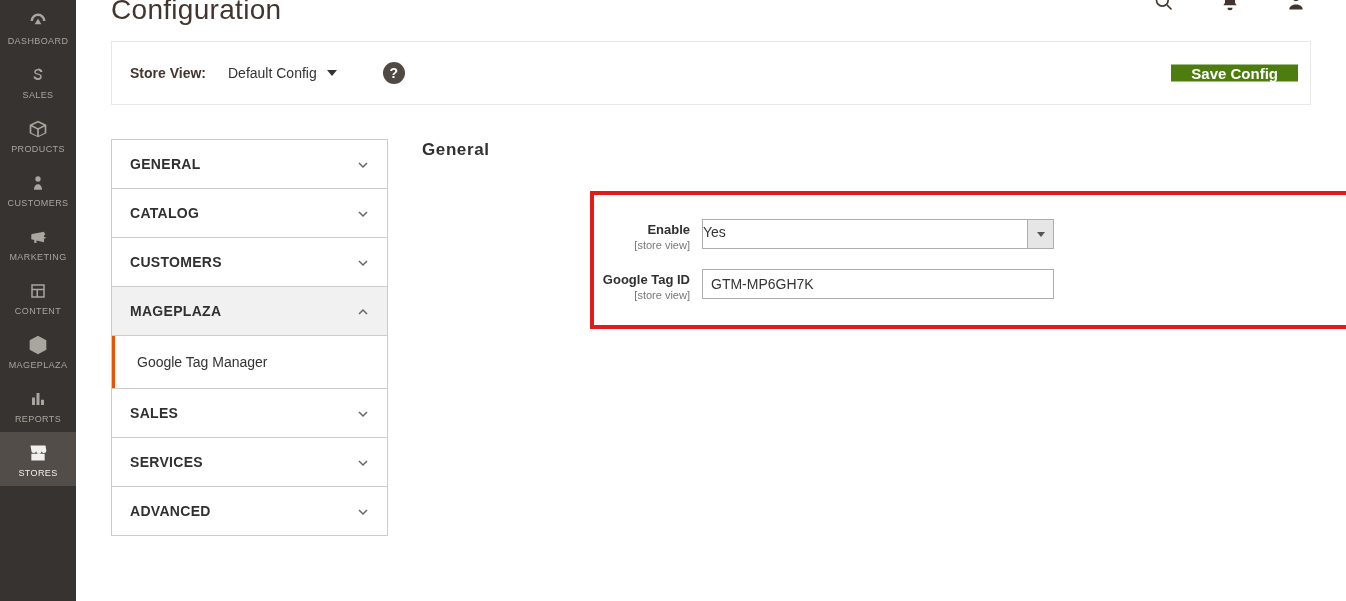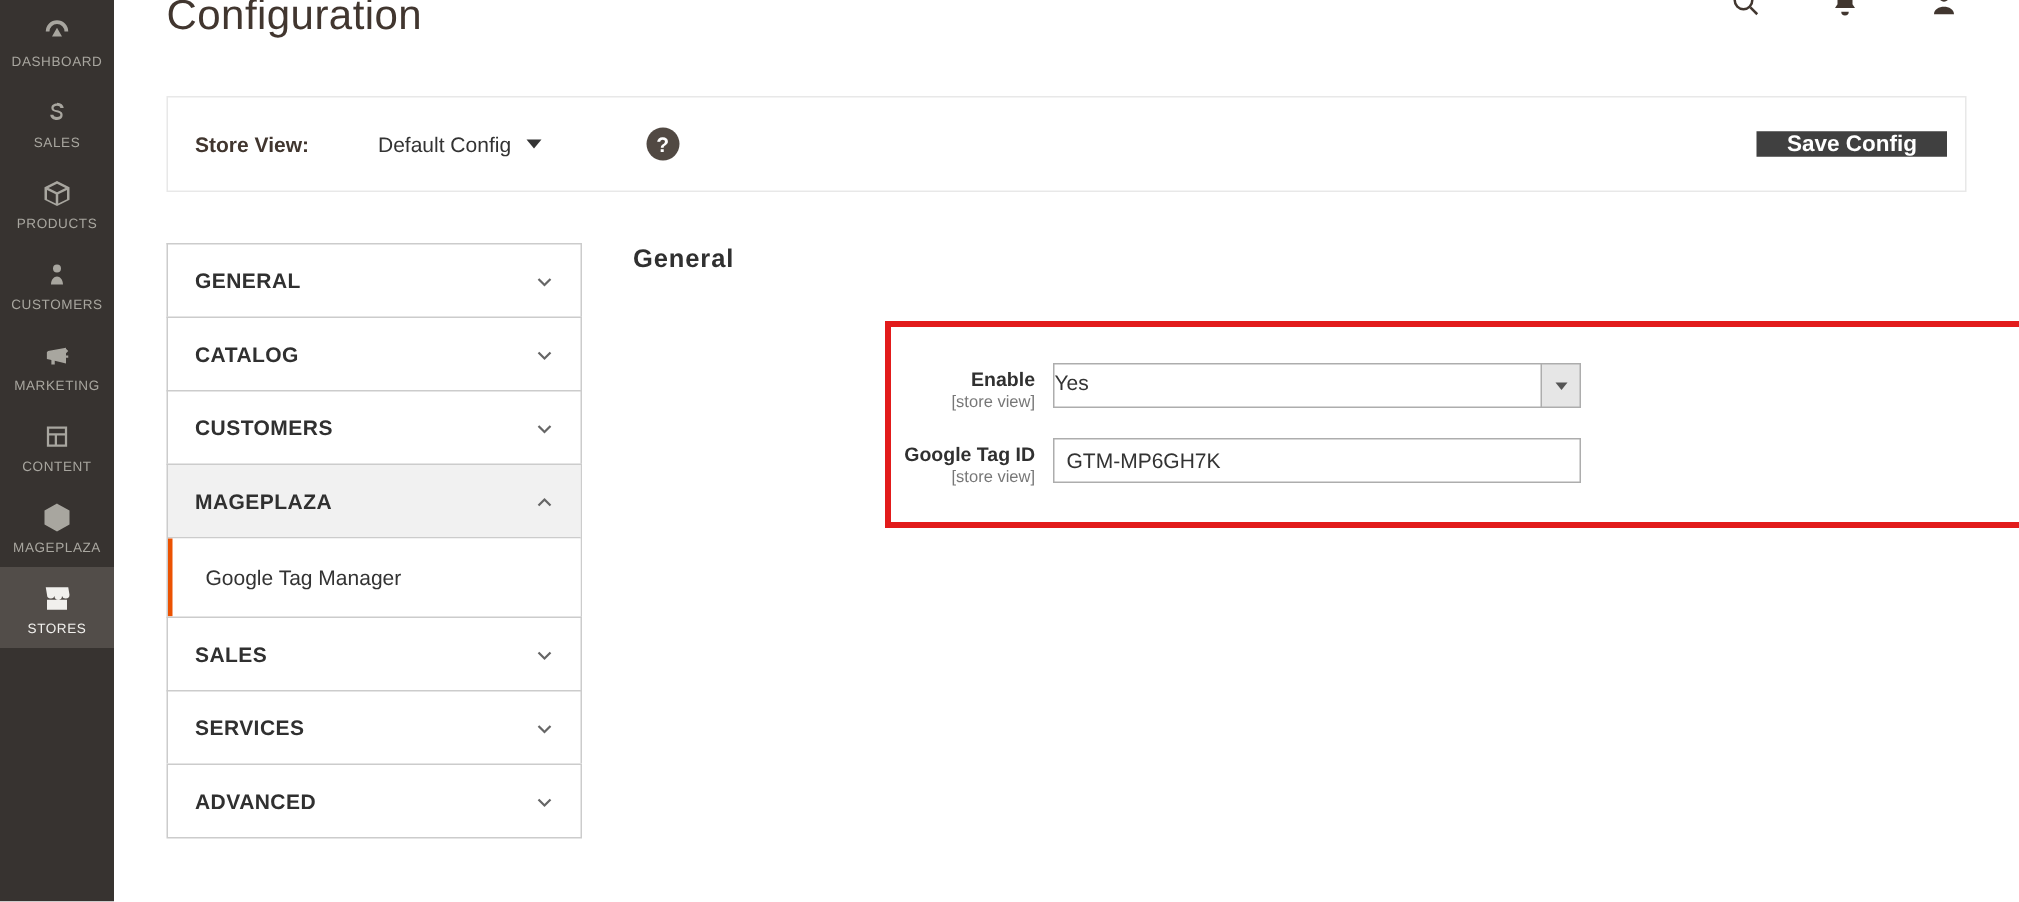--- a/index.html
+++ b/index.html
@@ -12,32 +12,31 @@
 .sidenav-item .icon-wrap { width: 26px; height: 22px; display: flex; align-items: center; justify-content: center; }
 .sidenav-item span.label { font-size: 9px; letter-spacing: 0.4px; line-height: 10px; }
 .sidenav-item svg { fill: currentColor; }
 
 
 .main { position: absolute; left: 76px; top: 0; right: 0; bottom: 0; padding: 0 35px 0 35px; }
 .page-title { font-size: 28px; color: #41362f; font-weight: 400; margin-top: -6px; letter-spacing: 0.3px; }
 
 .toolbar-row {
   border: 1px solid #e8e8e8;
-  margin-top: 38px;
+  margin-top: 15px;
   padding: 20px 18px;
   display: flex;
   align-items: center;
   position: relative;
-  gap: 24px;
 }
 .store-view-label { font-weight: 600; font-size: 14px; color: #41362f; margin-right: 22px; }
 .store-view-select { font-size: 14px; color: #333; display: inline-flex; align-items: center; cursor: pointer; }
 .store-view-select::after { content: ""; margin-left: 10px; border-left: 5px solid transparent; border-right: 5px solid transparent; border-top: 6px solid #333; }
 .help-icon { width: 22px; height: 22px; margin-left: 46px; background: #514943; border-radius: 50%; color: #fff; display: flex; align-items: center; justify-content: center; font-weight: bold; font-size: 14px; cursor: pointer; }
-.save-btn { position: absolute; right: 12px; top: 50%; transform: translateY(-50%); background: #404040; color: #fff; border: none; padding: 0 20px; font-size: 15px; font-weight: 600; cursor: pointer; }
+.save-btn { position: absolute; right: 12px; top: 50%; transform: translateY(-50%); background: #4d7c0f; color: #fff; border: none; padding: 0 20px; font-size: 15px; font-weight: 600; cursor: pointer; }
 
 
 .header-icons { position: absolute; right: 40px; top: -8px; display: flex; gap: 46px; align-items: center; color: #41362f; }
 .header-icons .hi { width: 20px; height: 20px; }
 
 
 .content-row { display: flex; margin-top: 34px; gap: 0; }
 
 
 .accordion { width: 277px; flex: none; }
@@ -130,20 +129,28 @@
     <span class="label">CONTENT</span>
   </div>
   <div class="sidenav-item">
     <span class="icon-wrap">
         <svg viewBox="0 0 24 24" width="20" height="20" fill="none" stroke="currentColor" stroke-width="2">
           <path d="M12 2 21 7v10l-9 5-9-5V7z"></path>
         </svg>
       </span>
     <span class="label">MAGEPLAZA</span>
   </div>
+  <div class="sidenav-item">
+    <span class="icon-wrap">
+        <svg viewBox="0 0 24 24" width="20" height="18">
+          <path d="M4 20V10h4v10zm6 0V4h4v16zm6 0v-7h4v7z"></path>
+        </svg>
+      </span>
+    <span class="label">REPORTS</span>
+  </div>
   <div class="sidenav-item active">
     <span class="icon-wrap">
         <svg viewBox="0 0 24 24" width="22" height="20">
           <path d="M3 3h18l1 6a3 3 0 0 1-3 3 3 3 0 0 1-3-2 3 3 0 0 1-6 0 3 3 0 0 1-3 2 3 3 0 0 1-3-3zm1 10h16v8H4z"></path>
         </svg>
       </span>
     <span class="label">STORES</span>
   </div>
 </nav>
 

